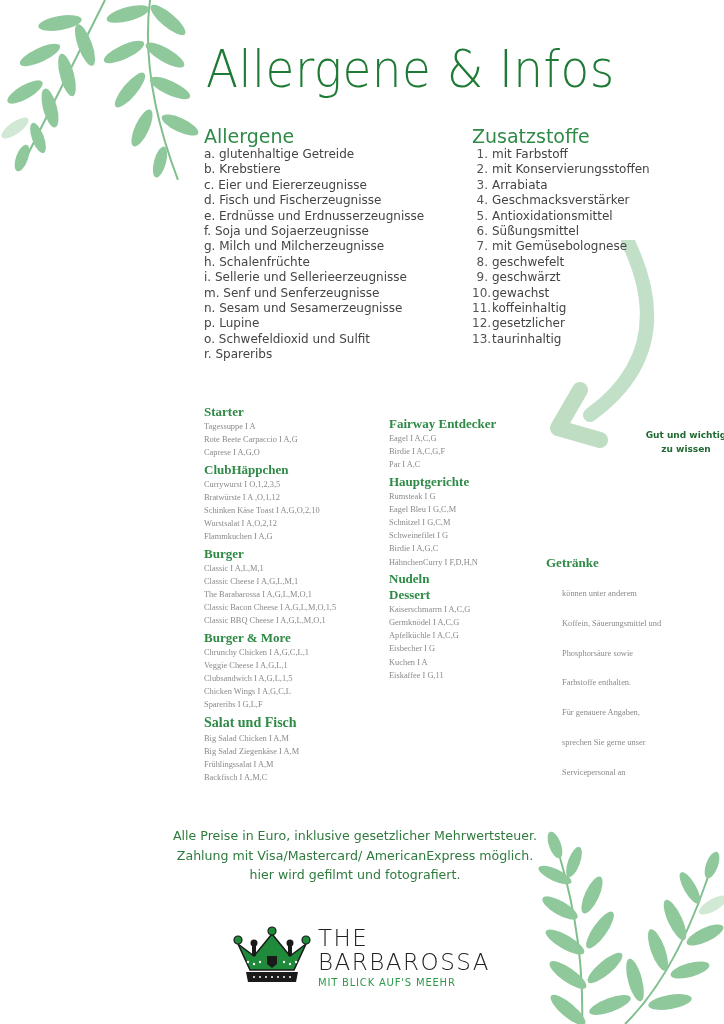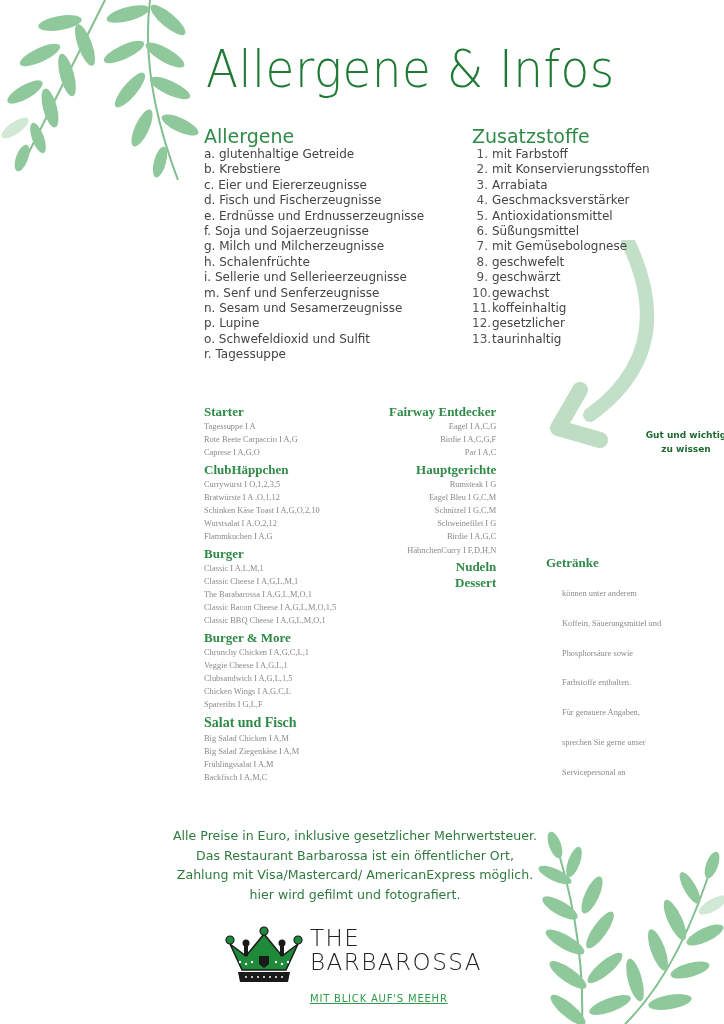--- a/index.html
+++ b/index.html
@@ -21,44 +21,44 @@
     .zusatz { position: absolute; left: 472px; top: 125px; }
     .allergene .sec-head, .zusatz .sec-head { font-size: 19px; line-height: 22px; }
     .list { list-style: none; margin: 0; padding: 0; }
     .list li { font-size: 12px; line-height: 15.4px; color: #444; white-space: nowrap; }
     .zusatz .list li { display: flex; }
     .zusatz .num { display: inline-block; width: 16px; text-align: right; margin-right: 4px; color: #555; }
     .zusatz .list { margin-left: 0px; }
 
     .col { position: absolute; font-family: Liberation Serif, serif; }
     .col-1 { left: 204px; top: 404px; }
-    .col-2 { left: 389px; top: 404px; text-align: right; }
+    .col-2 { left: 389px; top: 416px; }
     .col-3 { left: 546px; top: 555px; }
     .menu-head { font-size: 13px; line-height: 16px; color: #2e8a46; margin: 0; white-space: nowrap; }
     .menu-list { list-style: none; margin: 0 0 2px 0; padding: 0; }
     .menu-list li { font-size: 8.4px; line-height: 13.2px; color: #8a8a8a; white-space: nowrap; }
     .col-3 .menu-head { margin-bottom: 3px; }
     .drinks-text p { margin: 16px; font-size: 8.4px; line-height: 13.8px; color: #8a8a8a; white-space: nowrap; }
 
     .arrow-note {
       position: absolute; left: 640px; top: 428px; width: 92px; text-align: center;
       font-size: 9px; line-height: 14px; font-weight: bold; color: #1e6a30;
     }
     .footer {
       position: absolute; left: 150px; top: 826px; width: 410px; text-align: center;
     }
     .footer p { margin: 0; font-size: 12.6px; line-height: 19.5px; color: #2f7a3e; white-space: nowrap; }
 
-    .logo { position: absolute; left: 224px; top: 926px; display: flex; align-items: flex-start; }
+    .logo { position: absolute; left: 232px; top: 926px; display: flex; align-items: flex-start; }
     .logo-crown { width: 80px; height: 62px; }
     .logo-text { margin-left: 6px; }
     .logo-the, .logo-name {
       font-size: 23px; line-height: 24px; color: #222; letter-spacing: 1.5px; font-weight: 200; white-space: nowrap;
     }
-    .logo-sub { font-size: 10px; line-height: 14px; color: #2e9a4a; letter-spacing: 0.8px; margin-top: 18px; white-space: nowrap; text-decoration: underline; }
+    .logo-sub { font-size: 10px; line-height: 14px; color: #2e9a4a; letter-spacing: 0.8px; margin-top: 2px; white-space: nowrap; }
   </style>
 </head>
 <body>
 
 <svg class="leaves" style="left:0;top:0" width="200" height="180" viewBox="0 0 200 180">
   <g fill="#7cc08a" opacity="0.85">
     <path d="M105 0 L20 170" stroke="#6ab37a" stroke-width="2" fill="none"></path>
     <ellipse cx="60" cy="23" rx="22" ry="7" transform="rotate(-10 60 23)"></ellipse>
     <ellipse cx="85" cy="45" rx="22" ry="7" transform="rotate(70 85 45)"></ellipse>
     <ellipse cx="40" cy="55" rx="22" ry="7" transform="rotate(-25 40 55)"></ellipse>
@@ -124,21 +124,21 @@
     <li>d. Fisch und Fischerzeugnisse</li>
     <li>e. Erdnüsse und Erdnusserzeugnisse</li>
     <li>f. Soja und Sojaerzeugnisse</li>
     <li>g. Milch und Milcherzeugnisse</li>
     <li>h. Schalenfrüchte</li>
     <li>i. Sellerie und Sellerieerzeugnisse</li>
     <li>m. Senf und Senferzeugnisse</li>
     <li>n. Sesam und Sesamerzeugnisse</li>
     <li>p. Lupine</li>
     <li>o. Schwefeldioxid und Sulfit</li>
-    <li>r. Tagessuppe</li>
+    <li>r. Spareribs</li>
   </ul>
 </section>
 
 <section class="zusatz">
   <h2 class="sec-head">Zusatzstoffe</h2>
   <ul class="list">
     <li>
         <span class="num">1.</span>
         <span>mit Farbstoff</span>
       </li>
@@ -249,38 +249,45 @@
   <ul class="menu-list">
     <li>Rumsteak I G</li>
     <li>Eagel Bleu I G,C,M</li>
     <li>Schnitzel I G,C,M</li>
     <li>Schweinefilet I G</li>
     <li>Birdie I A,G,C</li>
     <li>HähnchenCurry I F,D,H,N</li>
   </ul>
   <h3 class="menu-head">Nudeln</h3>
   <h3 class="menu-head">Dessert</h3>
+  <ul class="menu-list">
+    <li>Kaiserschmarrn I A,C,G</li>
+    <li>Germknödel I A,C,G</li>
+    <li>Apfelküchle I A,C,G</li>
+    <li>Eisbecher I G</li>
+    <li>Kuchen I A</li>
+    <li>Eiskaffee I G,11</li>
+  </ul>
 </div>
 
 <div class="col col-3">
   <h3 class="menu-head">Getränke</h3>
   <div class="drinks-text">
     <p>können unter anderem</p>
     <p>Koffein, Säuerungsmittel und</p>
     <p>Phosphorsäure sowie</p>
     <p>Farbstoffe enthalten.</p>
     <p>Für genauere Angaben,</p>
     <p>sprechen Sie gerne unser</p>
     <p>Servicepersonal an</p>
   </div>
 </div>
 
 <div class="footer">
   <p>Alle Preise in Euro, inklusive gesetzlicher Mehrwertsteuer.</p>
-  <p>Das Restaurant Barbarossa ist ein öffentlicher Ort,</p>
   <p>Zahlung mit Visa/Mastercard/ AmericanExpress möglich.</p>
   <p>hier wird gefilmt und fotografiert.</p>
 </div>
 
 <div class="logo">
   <svg class="logo-crown" viewBox="0 0 80 62">
 
     <path d="M6 18 L18 44 L62 44 L74 18 L58 30 L40 8 L22 30 Z" fill="#1f8a3a" stroke="#1a1a1a" stroke-width="1.5"></path>
 
     <circle cx="6" cy="14" r="4" fill="#1f8a3a" stroke="#1a1a1a" stroke-width="1.2"></circle>

